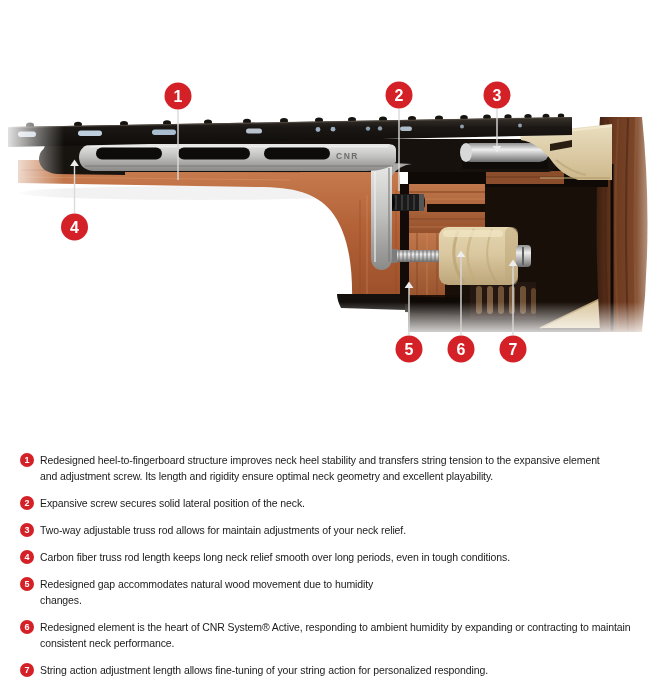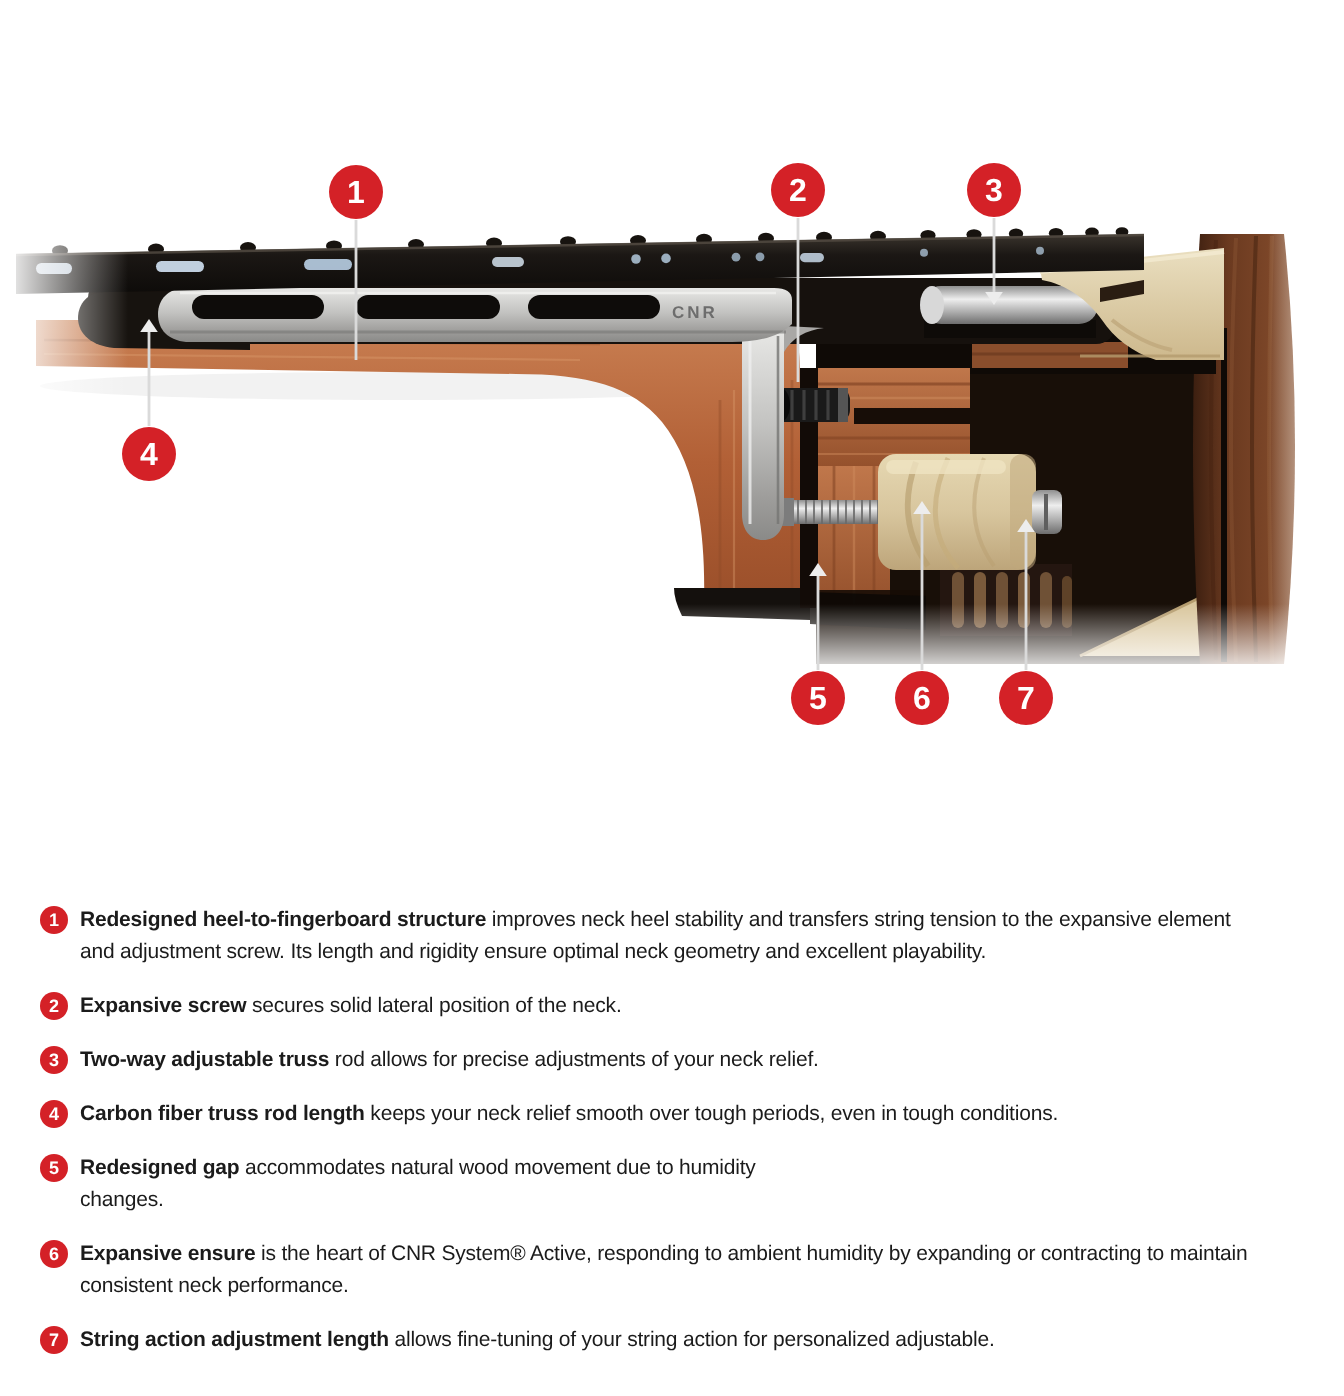--- a/index.html
+++ b/index.html
@@ -13,21 +13,21 @@
   .legend{position:absolute;left:20px;top:452px;width:644px;}
   .legend-item{
     position:relative;padding-left:20px;margin-bottom:11px;
     font-size:10.5px;line-height:16px;color:#1b1b1b;letter-spacing:-0.1px;
   }
   .legend-badge{
     position:absolute;left:0;top:1px;width:14px;height:14px;border-radius:50%;
     background:#d42127;color:#ffffff;font-size:9px;font-weight:bold;
     line-height:14px;text-align:center;letter-spacing:0;
   }
-  .lead{font-weight:bold;margin-top:16px;}
+  .lead{font-weight:normal;margin-top:16px;}
   .rest{white-space:pre-line;}
   svg text.callout-num{
     font-family:"Liberation Sans",sans-serif;font-weight:bold;font-size:16px;fill:#ffffff;
   }
   svg text.engraving{
     font-family:"Liberation Sans",sans-serif;font-weight:bold;font-size:8.5px;fill:#6d6d6d;letter-spacing:1.5px;
   }
 </style>
 </head>
 <body>
@@ -331,33 +331,33 @@
     <span class="legend-badge">1</span>
     <span class="lead">Redesigned heel-to-fingerboard structure</span><span class="rest"> improves neck heel stability and transfers string tension to the expansive element
 and adjustment screw. Its length and rigidity ensure optimal neck geometry and excellent playability.</span>
   </div>
   <div class="legend-item">
     <span class="legend-badge">2</span>
     <span class="lead">Expansive screw</span><span class="rest"> secures solid lateral position of the neck.</span>
   </div>
   <div class="legend-item">
     <span class="legend-badge">3</span>
-    <span class="lead">Two-way adjustable truss</span><span class="rest"> rod allows for precise adjustments of your neck relief.</span>
+    <span class="lead">Two-way adjustable truss</span><span class="rest"> rod allows for maintain adjustments of your neck relief.</span>
   </div>
   <div class="legend-item">
     <span class="legend-badge">4</span>
-    <span class="lead">Carbon fiber truss rod length</span><span class="rest"> keeps your neck relief smooth over tough periods, even in tough conditions.</span>
+    <span class="lead">Carbon fiber truss rod length</span><span class="rest"> keeps long neck relief smooth over long periods, even in tough conditions.</span>
   </div>
   <div class="legend-item">
     <span class="legend-badge">5</span>
     <span class="lead">Redesigned gap</span><span class="rest"> accommodates natural wood movement due to humidity
 changes.</span>
   </div>
   <div class="legend-item">
     <span class="legend-badge">6</span>
-    <span class="lead">Expansive ensure</span><span class="rest"> is the heart of CNR System® Active, responding to ambient humidity by expanding or contracting to maintain
+    <span class="lead">Redesigned element</span><span class="rest"> is the heart of CNR System® Active, responding to ambient humidity by expanding or contracting to maintain
 consistent neck performance.</span>
   </div>
   <div class="legend-item">
     <span class="legend-badge">7</span>
-    <span class="lead">String action adjustment length</span><span class="rest"> allows fine-tuning of your string action for personalized adjustable.</span>
+    <span class="lead">String action adjustment length</span><span class="rest"> allows fine-tuning of your string action for personalized responding.</span>
   </div>
 </div>
 
 </body></html>

